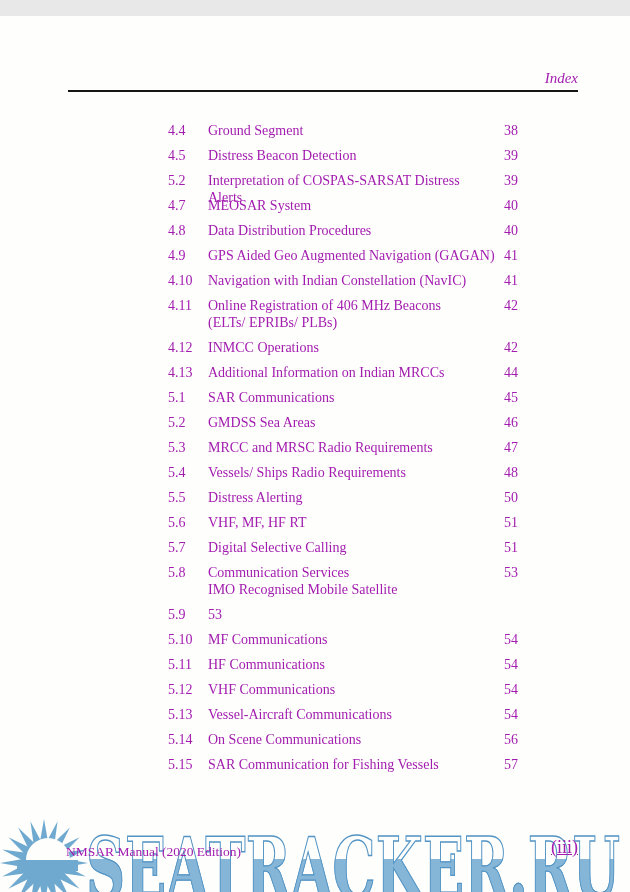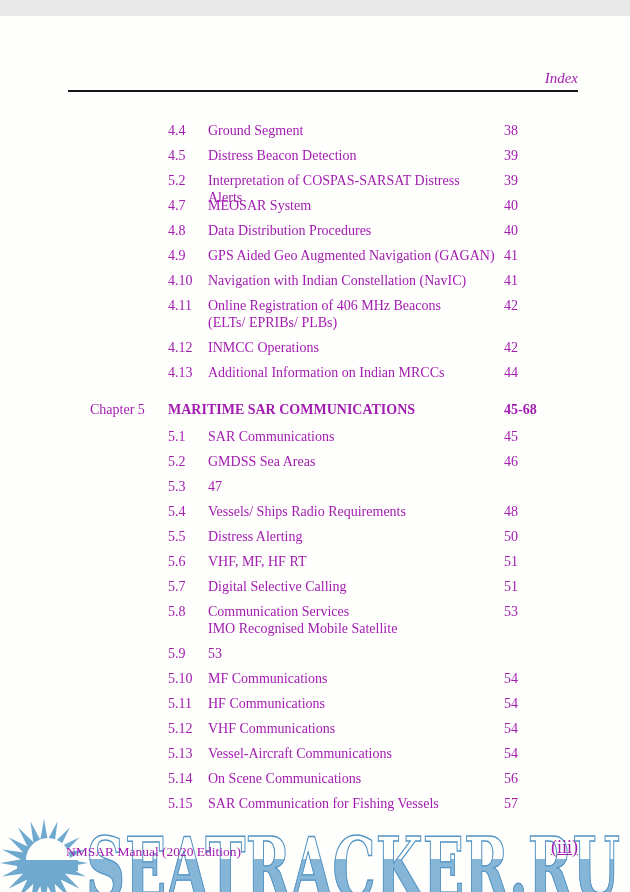--- a/index.html
+++ b/index.html
@@ -84,38 +84,34 @@
       <span class="num">4.12</span>
       <span class="title">INMCC Operations</span>
       <span class="page-num">42</span>
     </div>
     <div class="row">
       <span class="num">4.13</span>
       <span class="title">Additional Information on Indian MRCCs</span>
       <span class="page-num">44</span>
     </div>
 
-    <div class="chapter">
-      <span class="ch-label">Chapter 5</span>
-      <span class="title">MARITIME SAR COMMUNICATIONS</span>
-      <span class="page-num">45-68</span>
-    </div>
 
     <div class="row">
       <span class="num">5.1</span>
       <span class="title">SAR Communications</span>
       <span class="page-num">45</span>
     </div>
     <div class="row">
       <span class="num">5.2</span>
       <span class="title">GMDSS Sea Areas</span>
       <span class="page-num">46</span>
     </div>
     <div class="row">
       <span class="num">5.3</span>
+      <span class="title">MRCC and MRSC Radio Requirements</span>
       <span class="page-num">47</span>
     </div>
     <div class="row">
       <span class="num">5.4</span>
       <span class="title">Vessels/ Ships Radio Requirements</span>
       <span class="page-num">48</span>
     </div>
     <div class="row">
       <span class="num">5.5</span>
       <span class="title">Distress Alerting</span>

